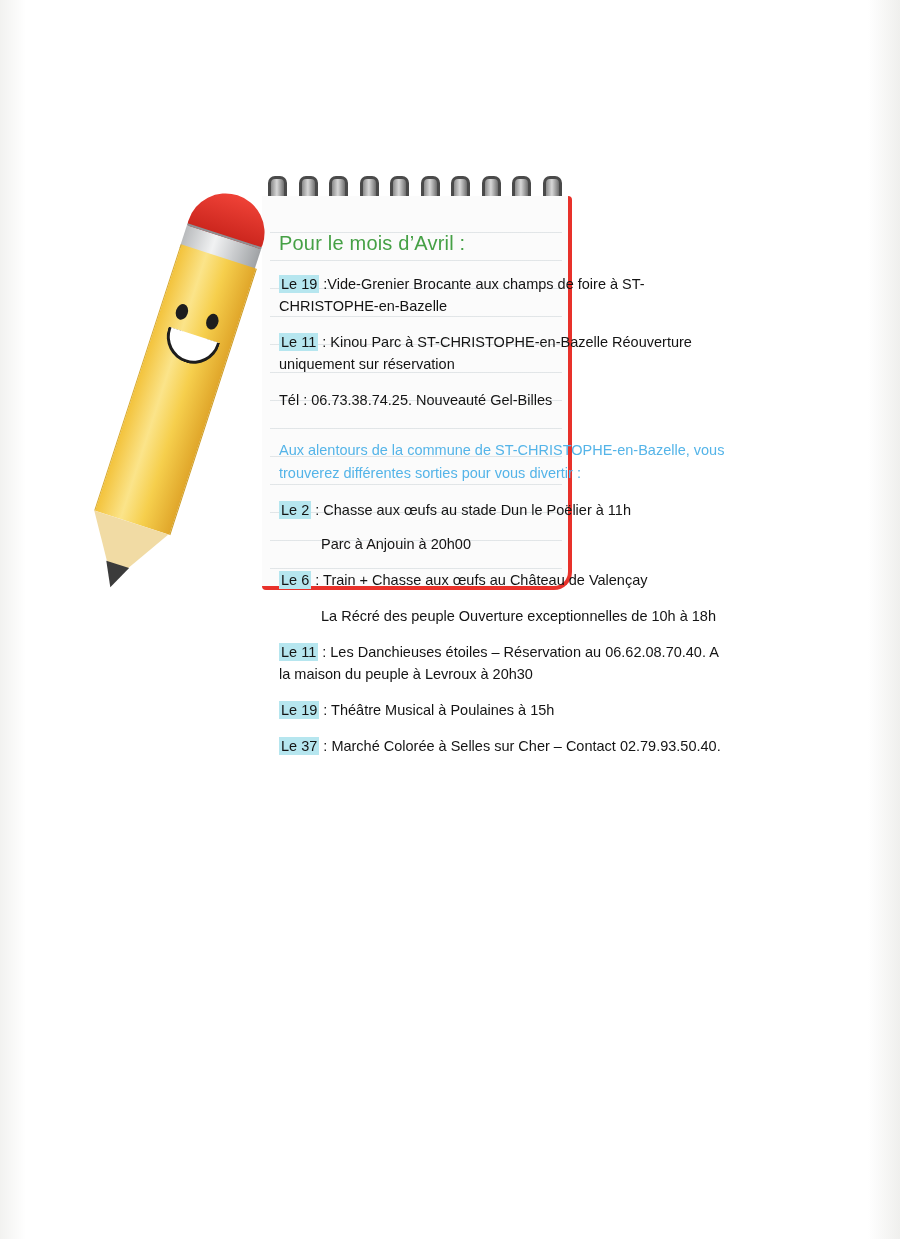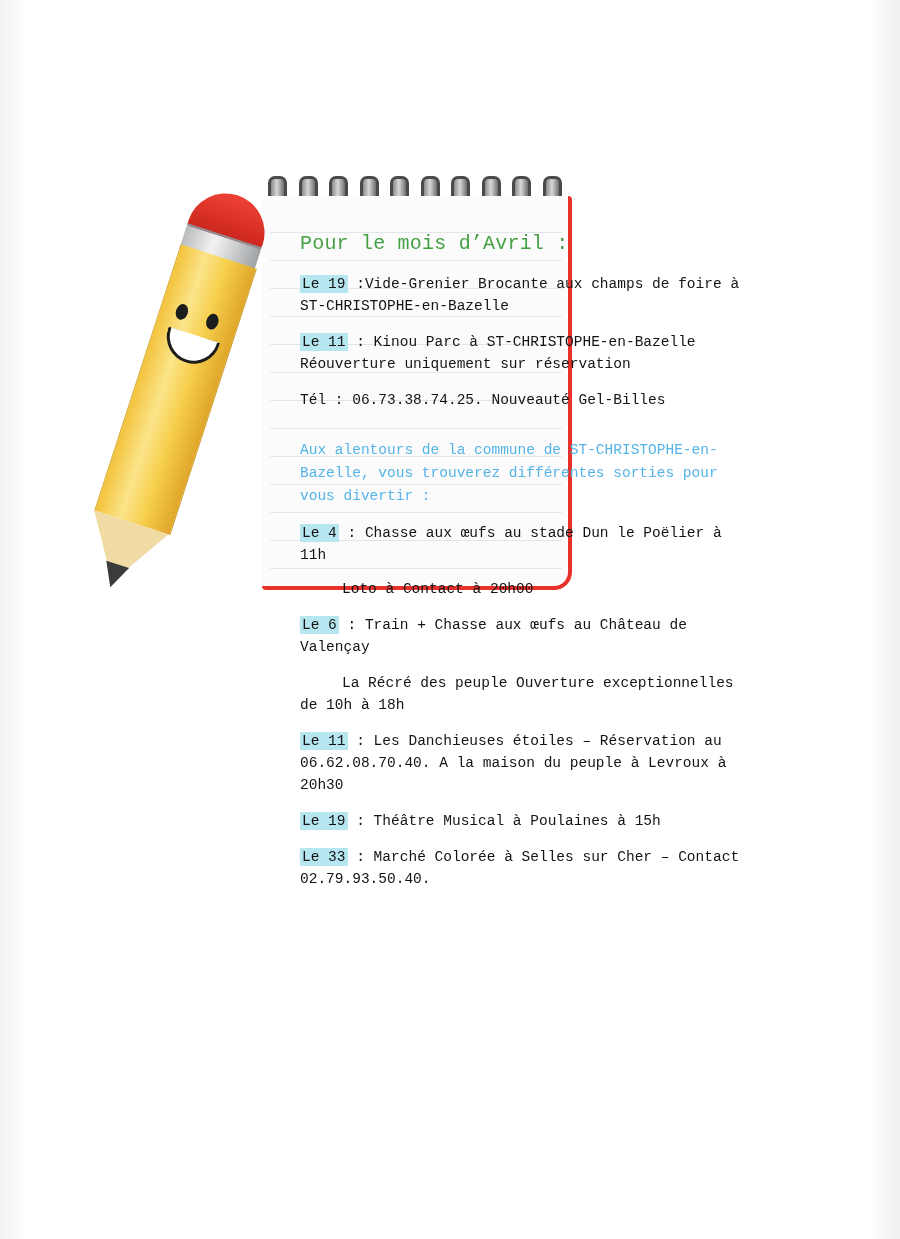--- a/index.html
+++ b/index.html
@@ -141,24 +141,23 @@
     width: 48px; height: 26px;
     border: 3px solid #1d1d1d;
     border-top: none;
     border-radius: 0 0 28px 28px;
     background: #ffffff;
   }
 
   
   .content {
     position: absolute;
-    left: 300px;
+    left: 279px;
     top: 232px;
     width: 450px;
-    font-family: Liberation Mono, monospace;
   }
   .doc-title {
     color: #45a045;
     font-size: 20px;
     margin: 0 0 18px 0;
     font-weight: normal;
     letter-spacing: .2px;
   }
   .para {
     font-size: 14.5px;
@@ -242,25 +241,25 @@
     <p class="para">
       <span>Tél : 06.73.38.74.25. Nouveauté Gel-Billes</span>
     </p>
 
     <p class="para blue">
       <span>Aux alentours de la commune de ST-CHRISTOPHE-en-Bazelle, vous trouverez différentes sorties pour vous divertir :</span>
     </p>
 
 
     <p class="para tight">
-      <span class="hl">Le 4</span><span> : Chasse aux œufs au stade Dun le Poëlier à 11h</span>
+      <span class="hl">Le 2</span><span> : Chasse aux œufs au stade Dun le Poëlier à 11h</span>
     </p>
 
     <p class="para indent">
-      <span>Loto à Contact à 20h00</span>
+      <span>Parc à Anjouin à 20h00</span>
     </p>
 
 
     <p class="para">
       <span class="hl">Le 6</span><span> : Train + Chasse aux œufs au Château de Valençay</span>
     </p>
 
     <p class="para indent">
       <span>La Récré des peuple Ouverture exceptionnelles de 10h à 18h</span>
     </p>
@@ -269,16 +268,16 @@
 
     <p class="para">
       <span class="hl">Le 11</span><span> : Les Danchieuses étoiles – Réservation au 06.62.08.70.40. A la maison du peuple à Levroux à 20h30</span>
     </p>
 
     <p class="para">
       <span class="hl">Le 19</span><span> : Théâtre Musical à Poulaines à 15h</span>
     </p>
 
     <p class="para">
-      <span class="hl">Le 33</span><span> : Marché Colorée à Selles sur Cher – Contact 02.79.93.50.40.</span>
+      <span class="hl">Le 37</span><span> : Marché Colorée à Selles sur Cher – Contact 02.79.93.50.40.</span>
     </p>
   </div>
 </div>
 
 </body></html>

